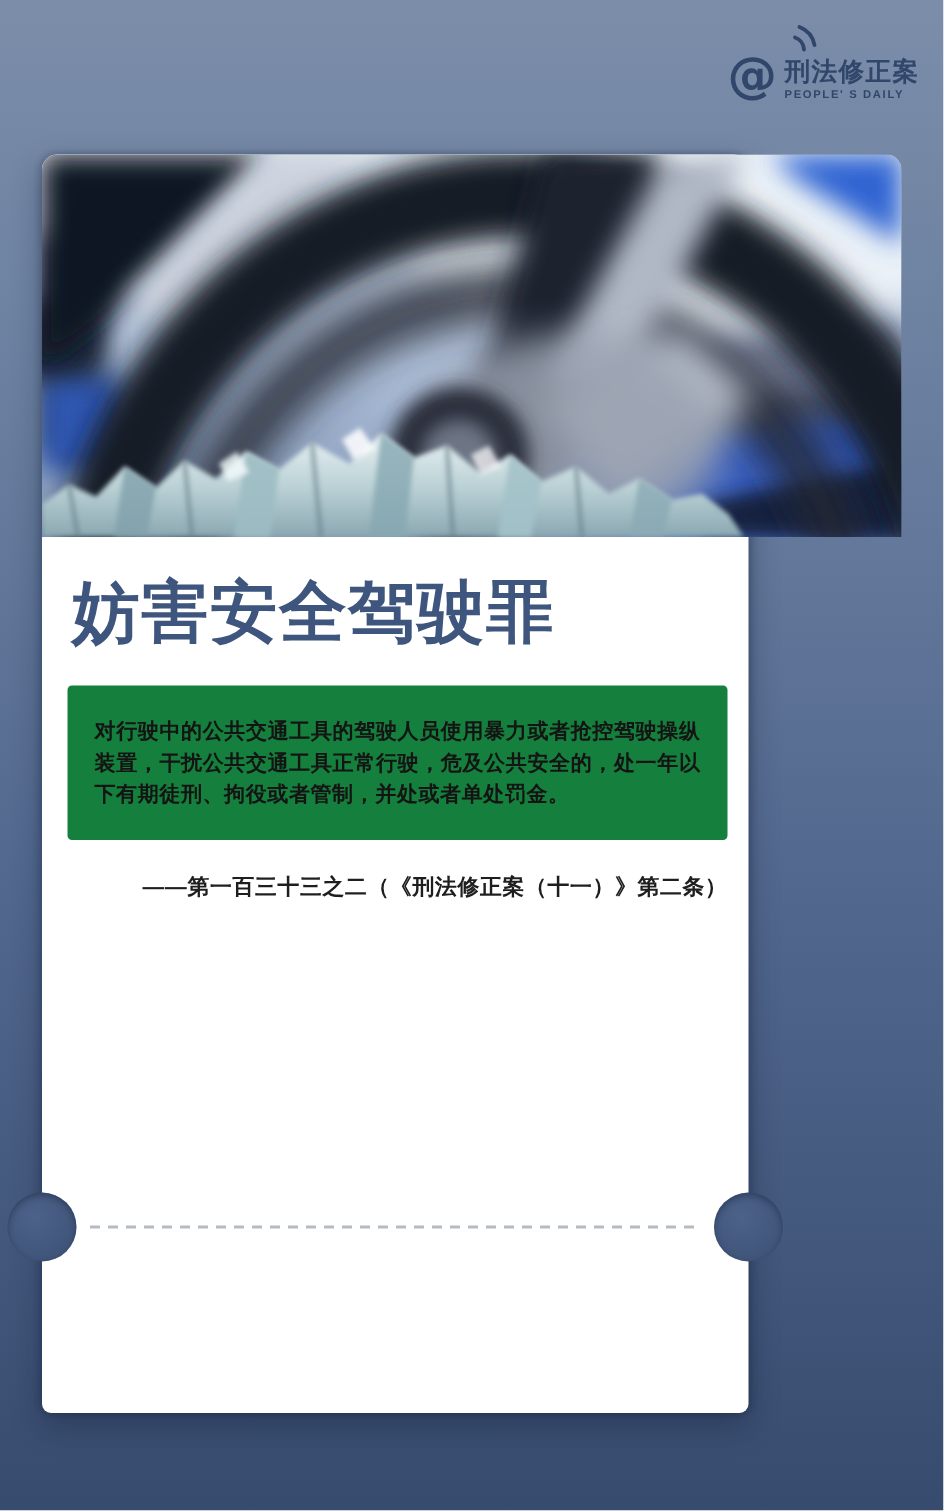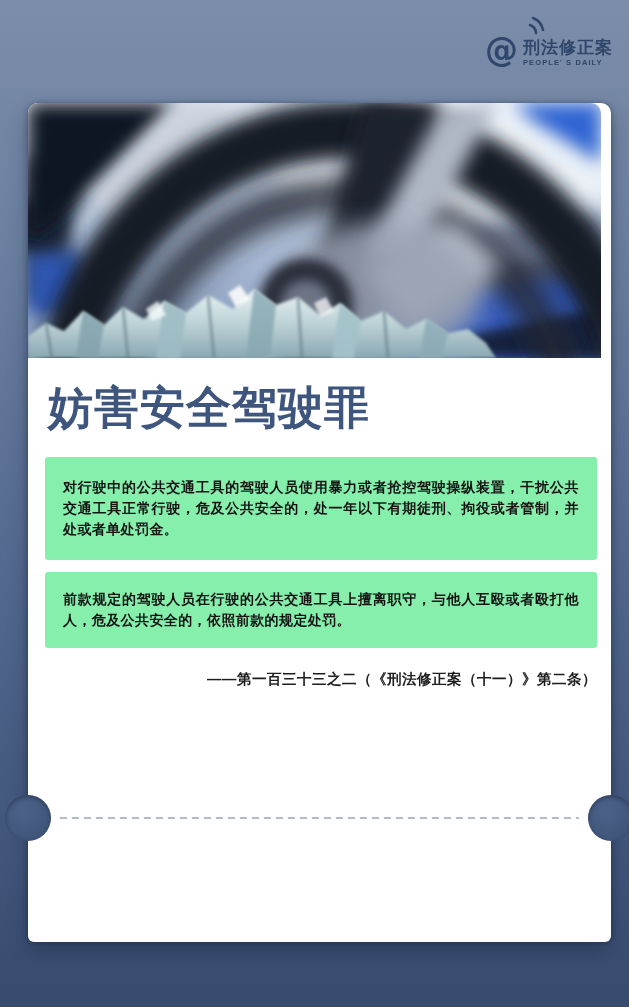--- a/index.html
+++ b/index.html
@@ -27,38 +27,38 @@
     font-size:17px;font-weight:900;letter-spacing:1px;line-height:18px;
     font-family:"Liberation Sans",sans-serif;
   }
   .logo-en{
     font-size:7.5px;font-weight:bold;letter-spacing:1.1px;line-height:9px;margin-top:1px;
     font-family:"Liberation Sans",sans-serif;
   }
 
   
   .card{
-    position:absolute;left:28px;top:103px;width:583px;height:839px;
+    position:absolute;left:28px;top:103px;width:471px;height:839px;
     background:#ffffff;border-radius:10px 10px 6px 6px;
     box-shadow:0 8px 20px rgba(15,25,50,.35), -2px 0 4px rgba(15,25,50,.18), 2px 0 4px rgba(15,25,50,.18);
   }
   .photo{
     width:573px;height:255px;border-radius:10px 10px 0 0;overflow:hidden;display:block;
   }
   .photo svg{display:block;}
 
   .content{padding:0 14px 0 17px;}
   .card-title{
     margin:25px 0 0 3px;
     font-family:"Liberation Serif","DejaVu Serif",serif;
     font-size:45px;line-height:50px;font-weight:bold;
     color:#3e567e;letter-spacing:1px;
   }
   .clause{
-    background:#86efac;border-radius:3px;
+    background:#15803d;border-radius:3px;
     margin-top:12px;padding:17px 18px;
     font-size:14px;line-height:21px;font-weight:bold;color:#141414;
     text-align:justify;letter-spacing:.4px;
   }
   .clause.first{margin-top:24px;padding:20px 18px;}
   .attribution{
     margin-top:22px;text-align:right;
     font-size:14.5px;font-weight:bold;color:#1e1e1e;letter-spacing:.5px;
   }
 
@@ -179,21 +179,20 @@
           <polygon points="118,206 130,198 138,212 124,218" fill="#f2fafb" opacity=".8"></polygon>
           <polygon points="286,200 298,194 306,208 292,214" fill="#ffffff" opacity=".7"></polygon>
         </g>
       </svg>
     </div>
 
     <div class="content">
       <h1 class="card-title">妨害安全驾驶罪</h1>
 
       <div class="clause first">对行驶中的公共交通工具的驾驶人员使用暴力或者抢控驾驶操纵装置，干扰公共交通工具正常行驶，危及公共安全的，处一年以下有期徒刑、拘役或者管制，并处或者单处罚金。</div>
-      <div class="clause">前款规定的驾驶人员在行驶的公共交通工具上擅离职守，与他人互殴或者殴打他人，危及公共安全的，依照前款的规定处罚。</div>
 
       <div class="attribution">——第一百三十三之二（《刑法修正案（十一）》第二条）</div>
     </div>
 
     <div class="dash-line"></div>
     <div class="notch left"></div>
     <div class="notch right"></div>
 
   </div>
 

